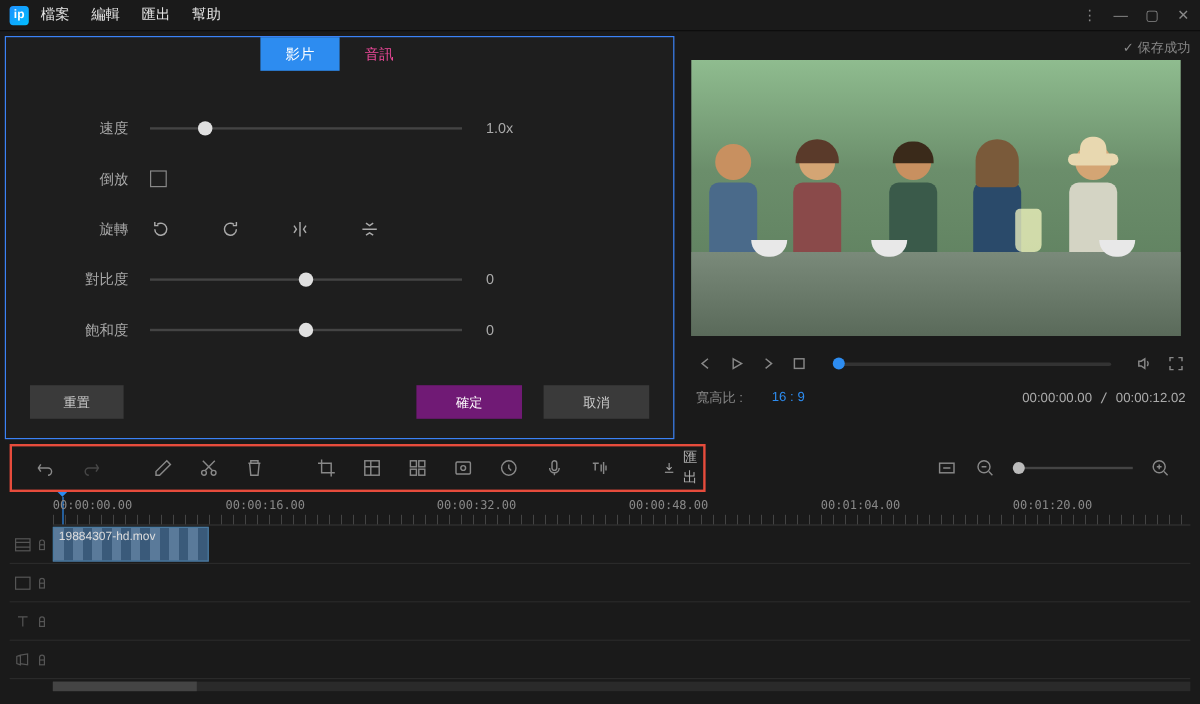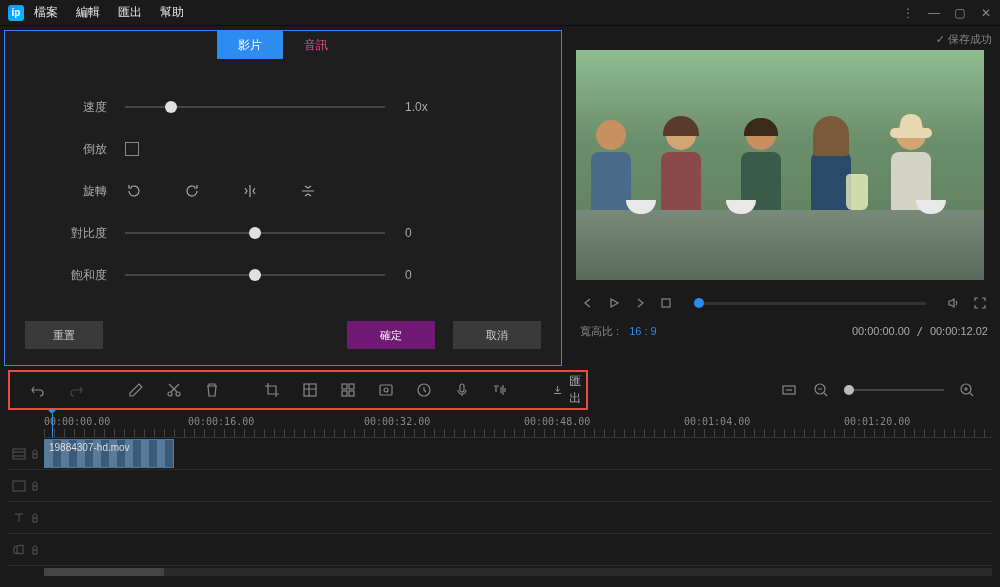--- a/index.html
+++ b/index.html
@@ -38,21 +38,21 @@
 
 .preview-panel { flex: 1; padding: 6px 8px 0 14px; display: flex; flex-direction: column; }
 .save-status { text-align: right; font-size: 11px; color: #888; height: 18px; }
 .preview-img { width: 408px; height: 230px; background: #333; position: relative; overflow: hidden; }
 .preview-controls { height: 30px; display: flex; align-items: center; gap: 10px; padding: 0 4px; margin-top: 8px; }
 .pcicon { width: 16px; height: 16px; display: flex; align-items: center; justify-content: center; cursor: pointer; color: #888; }
 .progress-track { flex: 1; height: 3px; background: #333; border-radius: 2px; position: relative; margin: 0 10px; }
 .progress-thumb { position: absolute; left: 0; top: -4px; width: 10px; height: 10px; background: #2d8cf0; border-radius: 50%; }
 .preview-info { height: 26px; display: flex; align-items: center; padding: 0 4px; font-size: 11px; }
 .ratio-label { color: #888; }
-.ratio-val { color: #2d8cf0; margin-left: 10px; }
+.ratio-val { color: #2d8cf0; margin-left: 24px; }
 .time-info { margin-left: auto; color: #aaa; font-family: monospace; }
 
 
 .toolbar-wrap { height: 48px; padding: 4px 8px; display: flex; }
 .toolbar-left { border: 2px solid #e74c3c; display: flex; align-items: center; padding: 0 20px; gap: 22px; width: 580px; }
 .toolbar-left .sep { width: 1px; height: 18px; background: #444; }
 .ticon { width: 18px; height: 18px; display: flex; align-items: center; justify-content: center; cursor: pointer; color: #888; }
 .export-btn { display: flex; align-items: center; gap: 6px; color: #aaa; cursor: pointer; }
 .toolbar-right { margin-left: auto; display: flex; align-items: center; gap: 14px; padding-right: 16px; }
 .zoom-track { width: 100px; height: 2px; background: #444; position: relative; }

